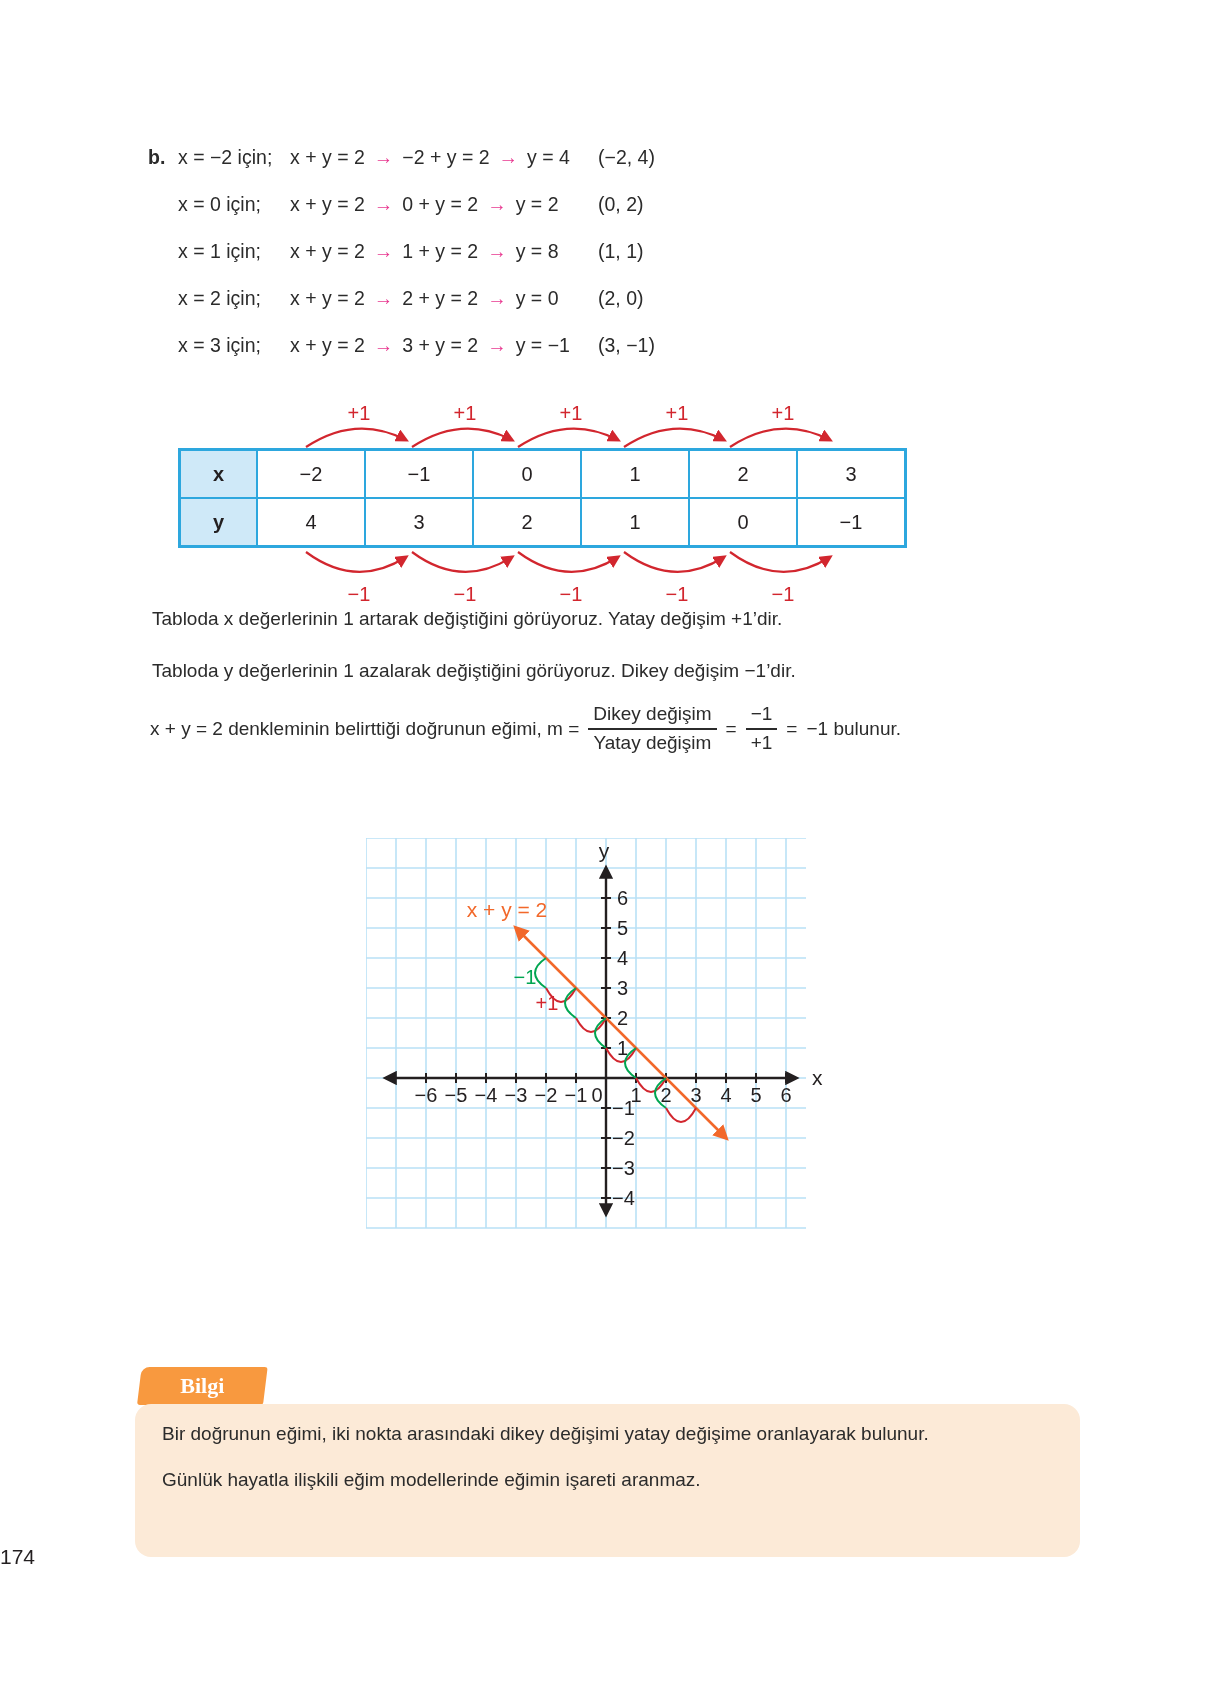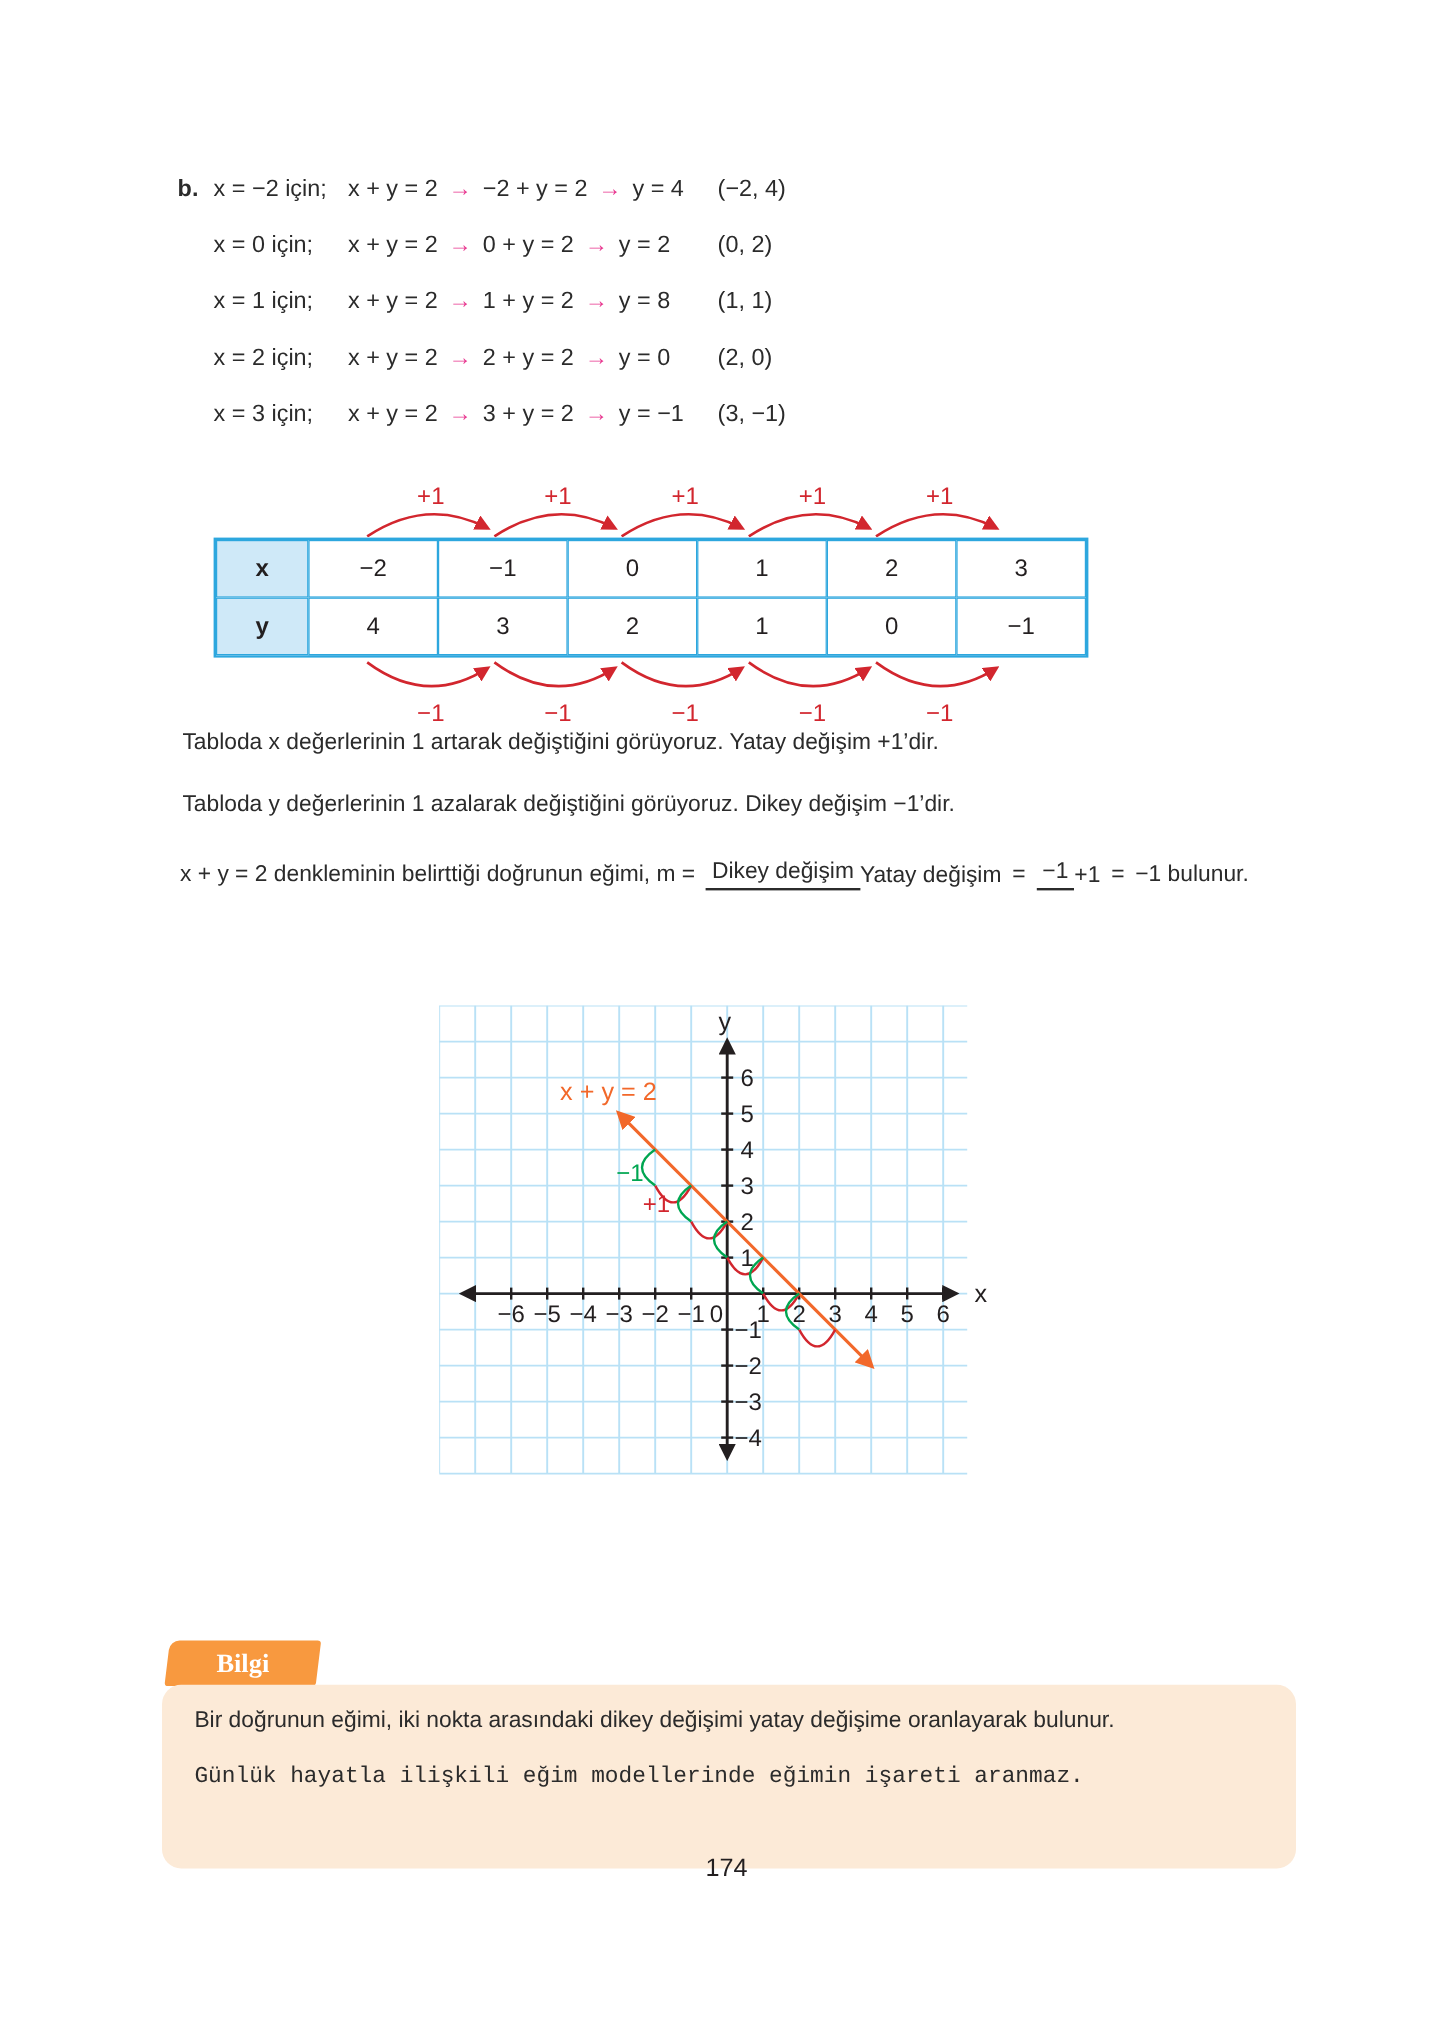--- a/index.html
+++ b/index.html
@@ -22,38 +22,38 @@
 
   .arcs-top{position:absolute;left:178px;top:402px;}
   .arcs-bottom{position:absolute;left:178px;top:549px;}
 
   .para{position:absolute;left:152px;font-size:19px;margin:0;}
 
   
   .formula{position:absolute;left:150px;top:698px;height:62px;display:flex;align-items:center;
            font-size:19px;white-space:nowrap;}
   .formula > *{margin-right:9px;}
-  .frac{display:inline-flex;flex-direction:row;align-items:center;line-height:1.2;}
+  .frac{display:inline-flex;flex-direction:column;align-items:center;line-height:1.2;}
   .frac .num{border-bottom:2px solid #2b2b2b;padding:0 5px 2px;}
   .frac .den{padding-top:2px;}
 
   .graph{position:absolute;left:366px;top:838px;}
 
   
   .bilgi-tab{position:absolute;left:137px;top:1367px;width:126px;height:38px;background:#f8993f;
              border-radius:8px 3px 3px 3px;transform:skewX(-7deg);transform-origin:bottom left;
              display:flex;align-items:center;justify-content:center;box-shadow:2px 2px 0 #ffffff;}
   .bilgi-tab span{transform:skewX(7deg);font-family:"Liberation Serif",serif;font-weight:bold;
                   color:#ffffff;font-size:22px;}
   .bilgi-body{position:absolute;left:135px;top:1404px;width:945px;height:153px;background:#fcead7;
               border-radius:16px;padding:16px 27px;box-sizing:border-box;}
   .bilgi-body p{margin:0;font-size:19px;line-height:1.5;}
-  .bilgi-body p + p{margin-top:17px;font-family:Liberation Mono, monospace;}
-
-  .pagenum{position:absolute;left:0;top:1545px;width:100%;text-align:center;font-size:21px;color:#231f20;}
+  .bilgi-body p + p{margin-top:17px;}
+
+  .pagenum{position:absolute;left:0;top:1545px;width:100%;font-size:21px;color:#231f20;}
 </style>
 </head>
 <body>
 
 <div class="page">
 
   <section class="equations">
     <div class="eqrow">
       <span class="pfx">b.</span>
       <span>x = −2 için;</span>

